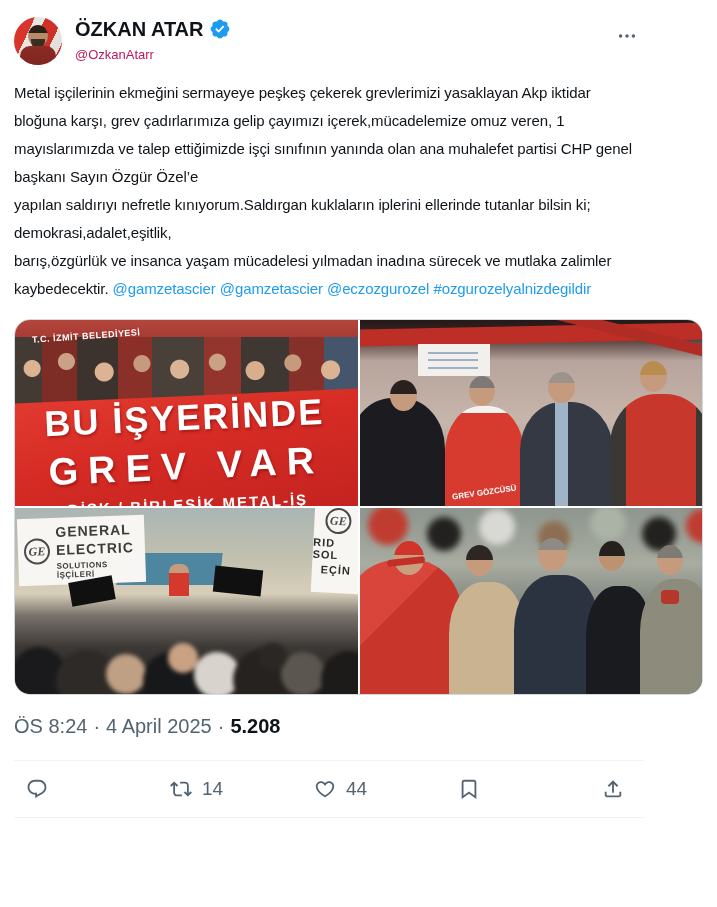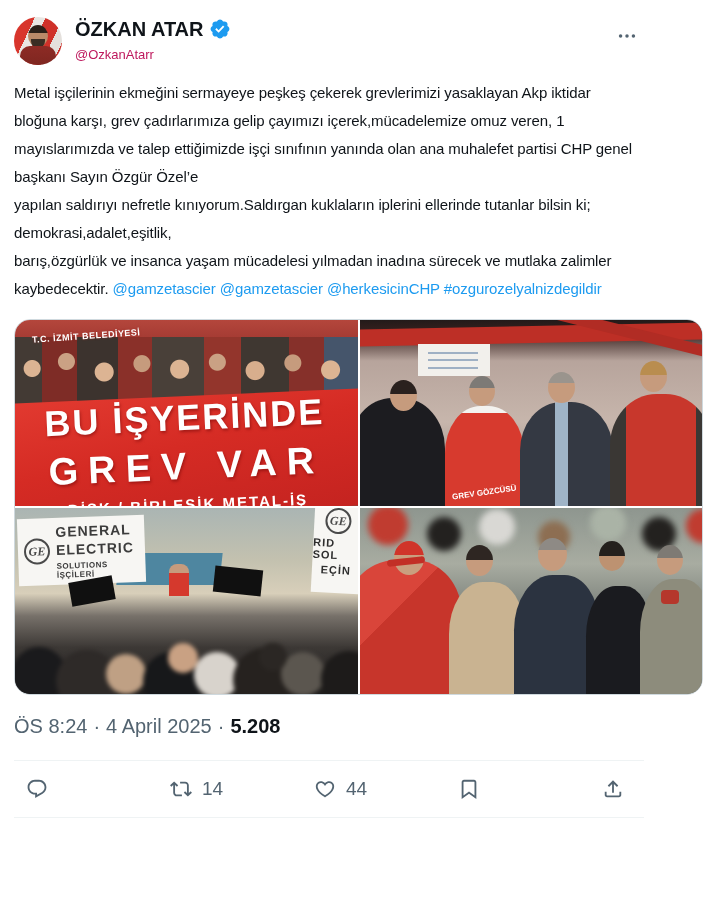--- a/index.html
+++ b/index.html
@@ -147,21 +147,21 @@
             <circle cx="5" cy="12" r="1.9"></circle>
             <circle cx="12" cy="12" r="1.9"></circle>
             <circle cx="19" cy="12" r="1.9"></circle>
           </g>
       </svg>
     </div>
   </div>
 
   <div class="tweet-text"><span>Metal işçilerinin ekmeğini sermayeye peşkeş çekerek grevlerimizi yasaklayan Akp iktidar bloğuna karşı, grev çadırlarımıza gelip çayımızı içerek,mücadelemize omuz veren, 1 mayıslarımızda ve talep ettiğimizde işçi sınıfının yanında olan ana muhalefet partisi CHP genel başkanı Sayın Özgür Özel’e
 yapılan saldırıyı nefretle kınıyorum.Saldırgan kuklaların iplerini ellerinde tutanlar bilsin ki; demokrasi,adalet,eşitlik,
-barış,özgürlük ve insanca yaşam mücadelesi yılmadan inadına sürecek ve mutlaka zalimler kaybedecektir. </span><span class="tweet-link">@gamzetascier</span><span> </span><span class="tweet-link">@gamzetascier</span><span> </span><span class="tweet-link">@herkesicinCHP</span><span> </span><span class="tweet-link">#ozgurozelyalnizdegildir</span></div>
+barış,özgürlük ve insanca yaşam mücadelesi yılmadan inadına sürecek ve mutlaka zalimler kaybedecektir. </span><span class="tweet-link">@gamzetascier</span><span> </span><span class="tweet-link">@gamzetascier</span><span> </span><span class="tweet-link">@eczozgurozel</span><span> </span><span class="tweet-link">#ozgurozelyalnizdegildir</span></div>
 
   <div class="media-grid">
 
     <div class="photo p-tl">
       <div class="crowd"></div>
       <div class="tent-label">T.C. İZMİT BELEDİYESİ</div>
       <div class="banner">
         <div class="b1">BU İŞYERİNDE</div>
         <div class="b2">GREV VAR</div>
         <div class="b3">DİSK / BİRLEŞİK METAL-İŞ</div>

